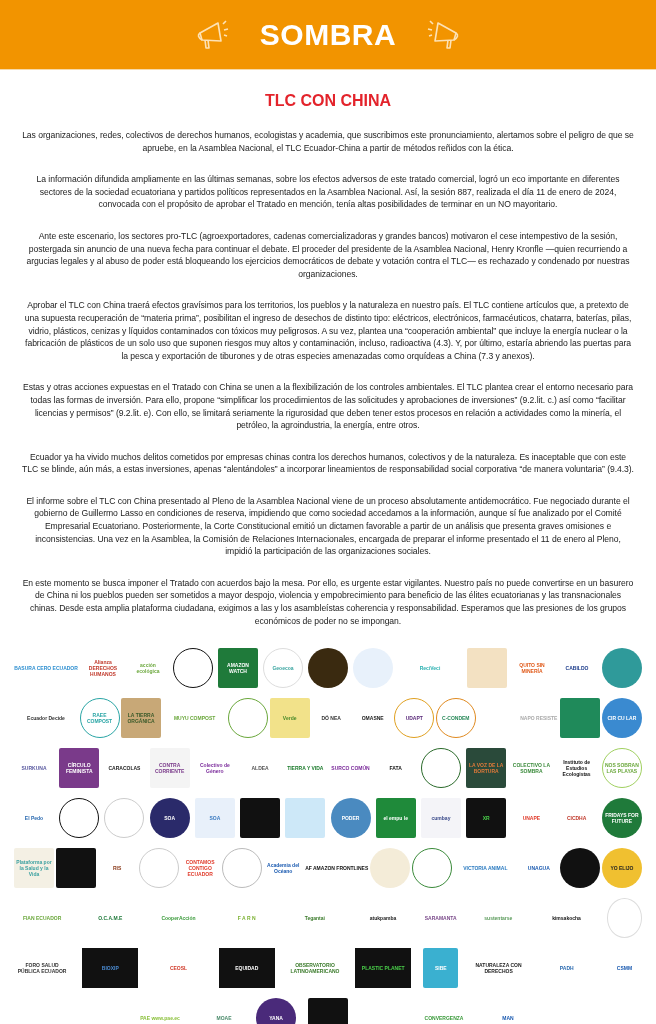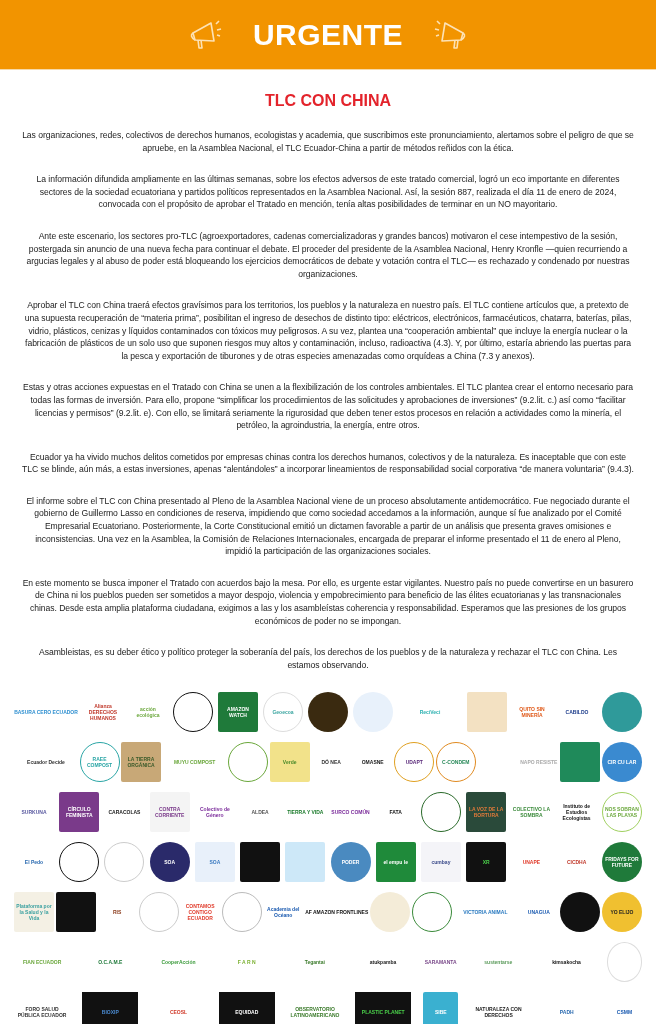--- a/index.html
+++ b/index.html
@@ -35,21 +35,21 @@
 </head>
 <body>
 
 <div class="banner">
   <svg class="megaphone" viewBox="0 0 40 40" fill="none" stroke="#fde2b5" stroke-width="1.6" stroke-linejoin="round">
     <path d="M6 18 L24 8 L27 26 L8 25 Z"></path>
     <path d="M6 18 Q2 21 8 25"></path>
     <path d="M11 25 L12 33 L15 33 L14 25"></path>
     <path d="M29 9 L32 6 M30 15 L34 14 M30 20 L33 21"></path>
   </svg>
-  <span class="banner-title">URGENTE</span>
+  <span class="banner-title">SOMBRA</span>
   <svg class="megaphone" viewBox="0 0 40 40" fill="none" stroke="#fde2b5" stroke-width="1.6" stroke-linejoin="round" style="transform: scaleX(-1);">
     <path d="M6 18 L24 8 L27 26 L8 25 Z"></path>
     <path d="M6 18 Q2 21 8 25"></path>
     <path d="M11 25 L12 33 L15 33 L14 25"></path>
     <path d="M29 9 L32 6 M30 15 L34 14 M30 20 L33 21"></path>
   </svg>
 </div>
 
 <div class="headline">
   <div class="headline-2">TLC CON CHINA</div>
@@ -57,21 +57,20 @@
 
 <div class="body-text">
   <p class="para">Las organizaciones, redes, colectivos de derechos humanos, ecologistas y academia, que suscribimos este pronunciamiento, alertamos sobre el peligro de que se apruebe, en la Asamblea Nacional, el TLC Ecuador-China a partir de métodos reñidos con la ética.</p>
   <p class="para">La información difundida ampliamente en las últimas semanas, sobre los efectos adversos de este tratado comercial, logró un eco importante en diferentes sectores de la sociedad ecuatoriana y partidos políticos representados en la Asamblea Nacional. Así, la sesión 887, realizada el día 11 de enero de 2024, convocada con el propósito de aprobar el Tratado en mención, tenía altas posibilidades de terminar en un NO mayoritario.</p>
   <p class="para">Ante este escenario, los sectores pro-TLC (agroexportadores, cadenas comercializadoras y grandes bancos) motivaron el cese intempestivo de la sesión, postergada sin anuncio de una nueva fecha para continuar el debate. El proceder del presidente de la Asamblea Nacional, Henry Kronfle —quien recurriendo a argucias legales y al abuso de poder está bloqueando los ejercicios democráticos de debate y votación contra el TLC— es rechazado y condenado por nuestras organizaciones.</p>
   <p class="para">Aprobar el TLC con China traerá efectos gravísimos para los territorios, los pueblos y la naturaleza en nuestro país. El TLC contiene artículos que, a pretexto de una supuesta recuperación de “materia prima”, posibilitan el ingreso de desechos de distinto tipo:  eléctricos, electrónicos, farmacéuticos, chatarra, baterías, pilas, vidrio, plásticos, cenizas y líquidos contaminados con tóxicos muy peligrosos. A su vez, plantea una “cooperación ambiental” que incluye la energía nuclear o la fabricación de plásticos de un solo uso que suponen riesgos muy altos y contaminación, incluso, radioactiva (4.3). Y, por último, estaría abriendo las puertas para la pesca y exportación de tiburones y de otras especies amenazadas como orquídeas a China (7.3 y anexos).</p>
   <p class="para">Estas y otras acciones expuestas en el Tratado con China se unen a la flexibilización de los controles ambientales. El TLC plantea crear el entorno necesario para todas las formas de inversión. Para ello, propone “simplificar los procedimientos de las solicitudes y aprobaciones de inversiones” (9.2.lit. c.) así como “facilitar licencias y permisos” (9.2.lit. e). Con ello, se limitará seriamente la rigurosidad que deben tener estos procesos en relación a actividades como la minería, el petróleo, la agroindustria, la energía, entre otros.</p>
   <p class="para">Ecuador ya ha vivido muchos delitos cometidos por empresas chinas contra los derechos humanos, colectivos y de la naturaleza. Es inaceptable que con este TLC se blinde, aún más, a estas inversiones, apenas “alentándoles” a incorporar lineamientos de responsabilidad social corporativa “de manera voluntaria” (9.4.3).</p>
   <p class="para">El informe sobre el TLC con China presentado al Pleno de la Asamblea Nacional viene de un proceso absolutamente antidemocrático. Fue negociado durante el gobierno de Guillermo Lasso en condiciones de reserva, impidiendo que como sociedad accedamos a la información, aunque sí fue analizado por el Comité Empresarial Ecuatoriano. Posteriormente, la Corte Constitucional emitió un dictamen favorable a partir de un análisis que presenta graves omisiones e inconsistencias. Una vez en la Asamblea, la Comisión de Relaciones Internacionales, encargada de preparar el informe presentado el 11 de enero al Pleno, impidió la participación de las organizaciones sociales.</p>
   <p class="para">En este momento se busca imponer el Tratado con acuerdos bajo la mesa. Por ello, es urgente estar vigilantes. Nuestro país no puede convertirse en un basurero de China ni los pueblos pueden ser sometidos a mayor despojo, violencia y empobrecimiento para beneficio de las élites ecuatorianas y las transnacionales chinas. Desde esta amplia plataforma ciudadana, exigimos a las y los asambleístas coherencia y responsabilidad. Esperamos que las presiones de los grupos económicos de poder no se impongan.</p>
-  <p class="para">Asambleistas, es su deber ético y político proteger la soberanía del país, los derechos de los pueblos y de la naturaleza y rechazar el TLC con China. Les estamos observando.</p>
 </div>
 
 <div class="logos" id="logos">
     <div class="logo-row">
       <div class="logo wide" style="background: rgb(255, 255, 255); color: rgb(46, 143, 208);">BASURA CERO ECUADOR</div>
       <div class="logo sq" style="background: rgb(255, 255, 255); color: rgb(192, 57, 43);">Alianza DERECHOS HUMANOS</div>
       <div class="logo sq" style="background: rgb(255, 255, 255); color: rgb(106, 167, 59);">acción ecológica</div>
       <div class="logo round" style="background: rgb(255, 255, 255); color: rgb(17, 17, 17); border: 1.5px solid rgb(17, 17, 17);"></div>
       <div class="logo sq" style="background: rgb(31, 122, 58); color: rgb(255, 255, 255);">AMAZON WATCH</div>
       <div class="logo round" style="background: rgb(255, 255, 255); color: rgb(58, 165, 160); border: 1.5px solid rgb(221, 221, 221);">Geoecoa</div>

